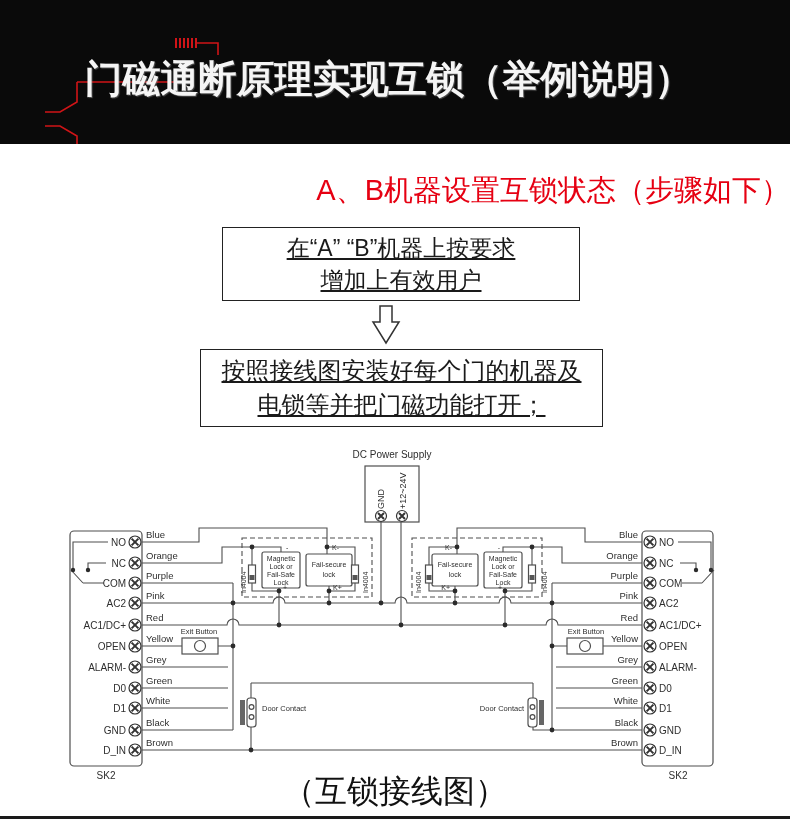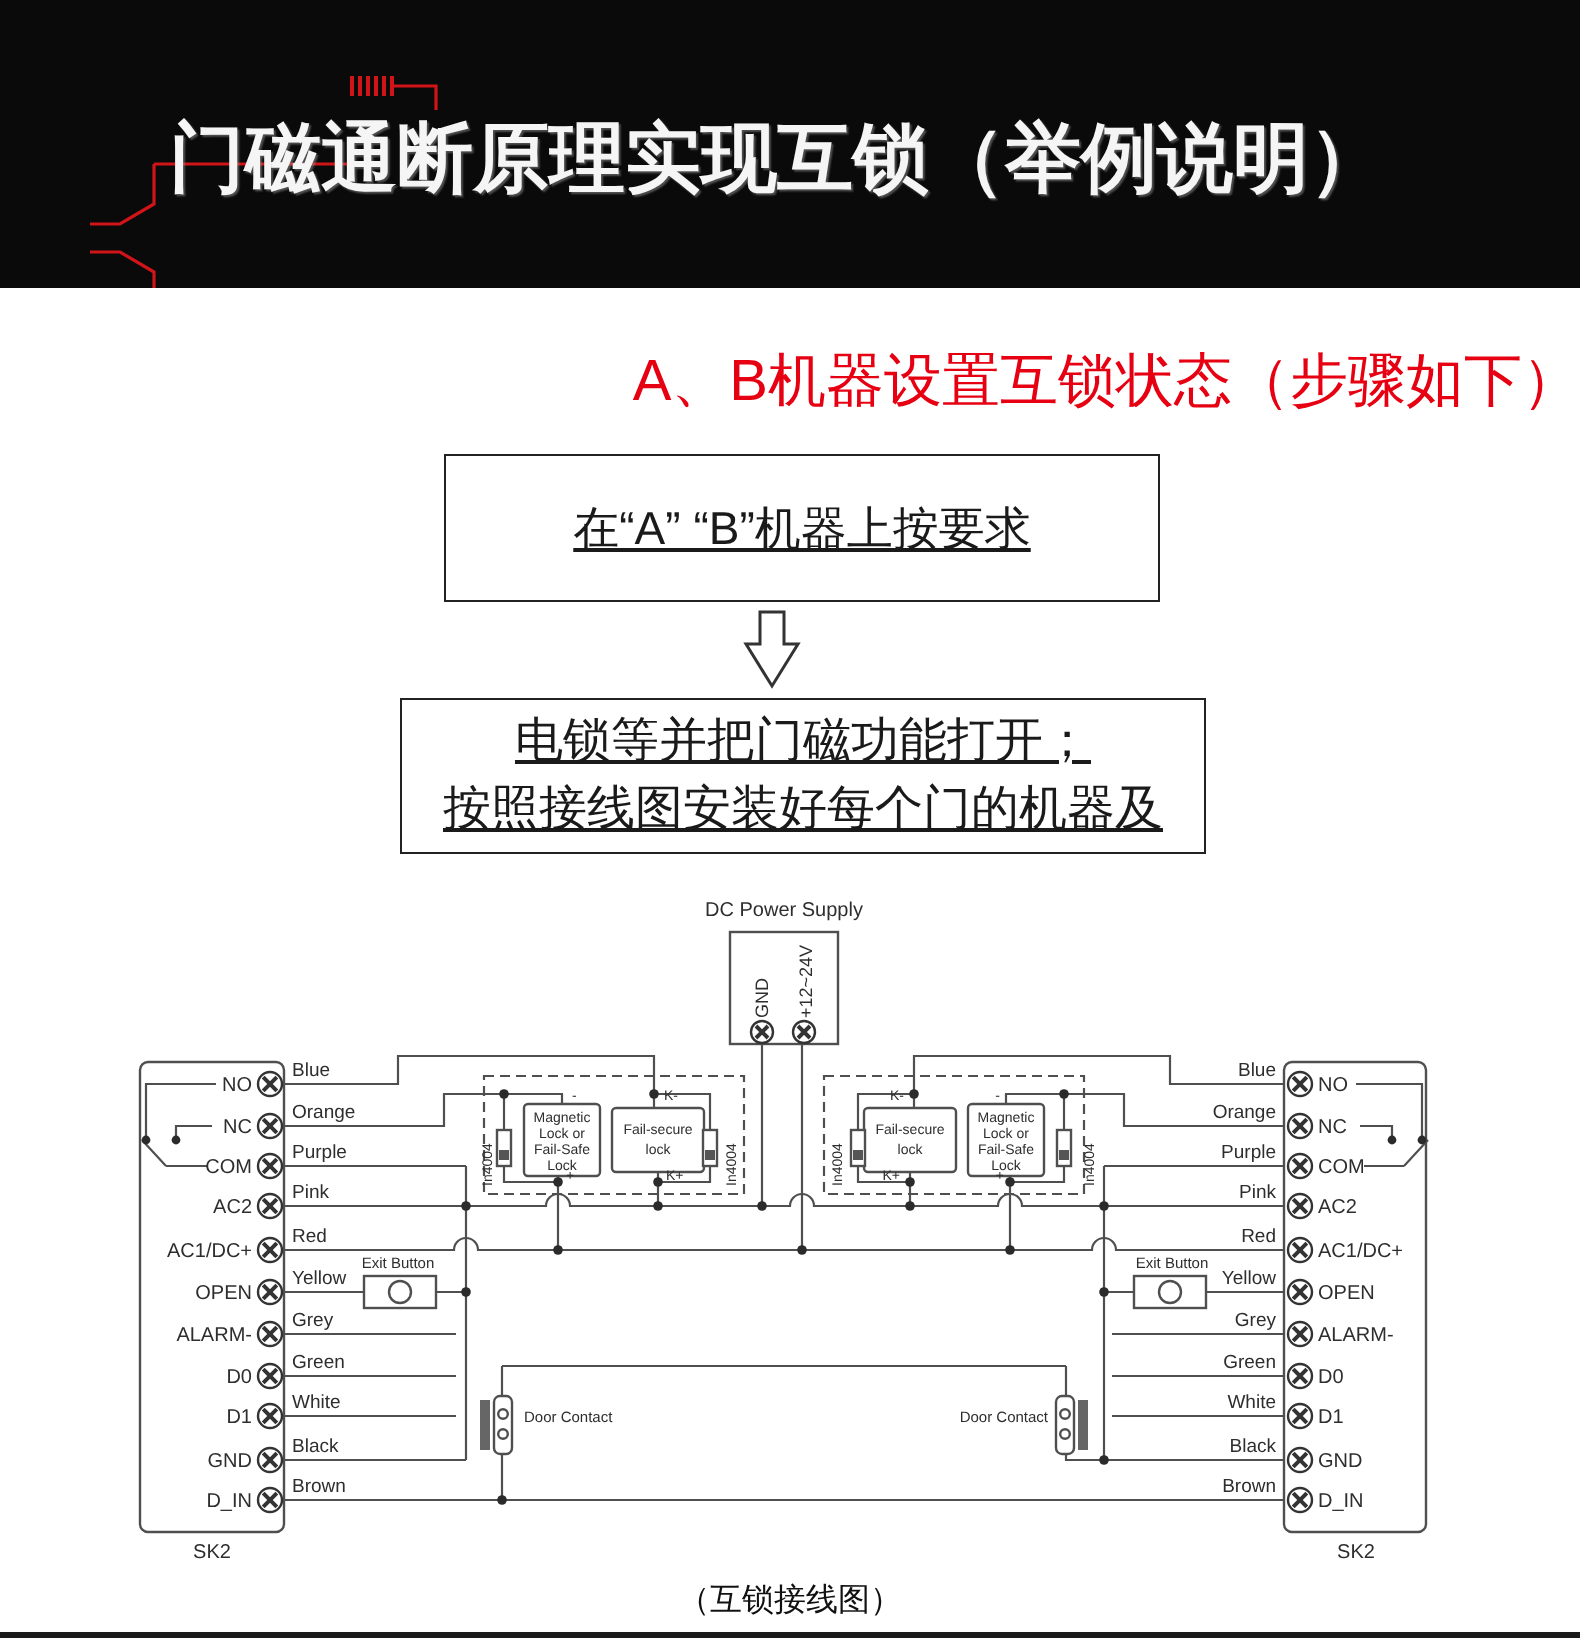--- a/index.html
+++ b/index.html
@@ -10,21 +10,21 @@
   .title{position:absolute;left:0;top:54px;width:783px;text-align:center;
          padding-right:6px;box-sizing:border-box;color:#f5f5f5;font-size:38px;
          font-weight:800;letter-spacing:0px;text-shadow:1px 1px 1px rgba(140,140,140,.55);}
   .heading{position:absolute;left:0;top:171px;width:790px;text-align:right;
            color:#e60012;font-size:29px;font-weight:500;}
   .flowbox{position:absolute;border:1px solid #222;display:flex;flex-direction:column;
            justify-content:center;text-align:center;color:#1a1a1a;background:#fff;text-decoration:underline;}
   .box1{left:222px;top:227px;width:356px;height:72px;font-size:23px;line-height:32px;}
   .box2{left:200px;top:349px;width:401px;height:76px;font-size:24px;line-height:34px;}
   .caption{position:absolute;left:0;top:770px;width:790px;text-align:center;
-           color:#111;font-size:16px;margin-top:20px;}
+           color:#111;font-size:32px;}
   .bottom-bar{position:absolute;left:0;bottom:0;width:790px;height:3px;background:#1a1a1a;}
   svg.diagram{position:absolute;left:0;top:0;}
   svg text{fill:#2e2e2e;font-family:"Liberation Sans","DejaVu Sans",sans-serif;}
   .w{stroke:#4f4f4f;fill:none;stroke-width:1.1px;}
   .bx{stroke:#4f4f4f;fill:#fff;stroke-width:1.2px;}
   .dsh{stroke:#4f4f4f;fill:none;stroke-width:1.1px;stroke-dasharray:5,3;}
   .dot{fill:#2b2b2b;}
   .screw{fill:#fff;stroke:#333;stroke-width:1.2px;}
   .screwx{stroke:#333;stroke-width:2px;fill:none;}
   .pin{font-size:10px;}
@@ -48,24 +48,25 @@
     <path class="red" d="M77,171 H224"></path>
     <path class="redh" d="M228,166 V176 M232,166 V176 M236,166 V176 M240,166 V176 M244,166 V176 M248,166 V176"></path>
   </svg>
   <div class="title">门磁通断原理实现互锁（举例说明）</div>
 </div>
 
 <div class="heading">A、B机器设置互锁状态（步骤如下）</div>
 
 <div class="flowbox box1">
   <div>在“A”  “B”机器上按要求</div>
+  <div>增加上有效用户</div>
 </div>
 <div class="flowbox box2">
+  <div>按照接线图安装好每个门的机器及</div>
   <div>电锁等并把门磁功能打开；</div>
-  <div>按照接线图安装好每个门的机器及</div>
 </div>
 
 <svg class="diagram" width="790" height="819">
 
   <path d="M380,306 H392 V322 H399 L386,343 L373,322 H380 Z" fill="#fff" stroke="#333" stroke-width="1.5"></path>
 
   <g>
     <text class="lb" x="392" y="458" text-anchor="middle">DC Power Supply</text>
     <rect class="bx" x="365" y="466" width="54" height="56"></rect>
     <text class="md" transform="rotate(-90 384 509)" x="384" y="509">GND</text>

